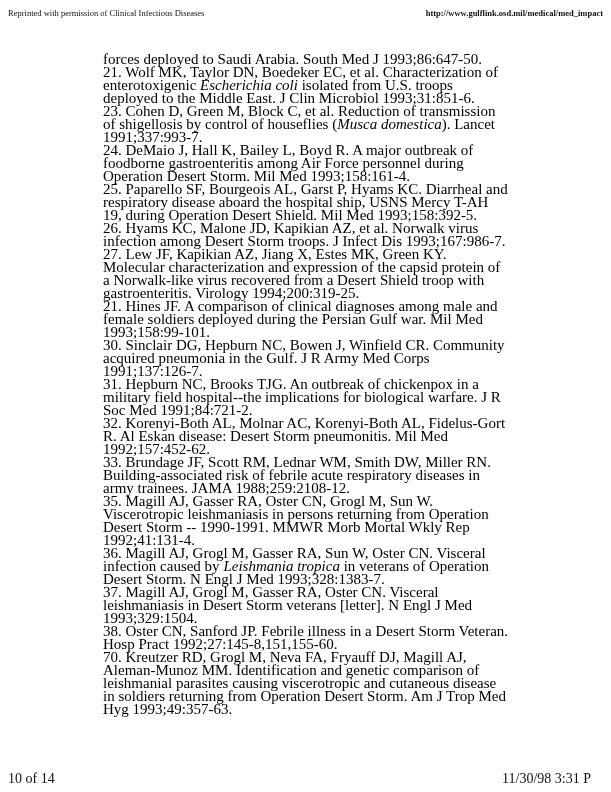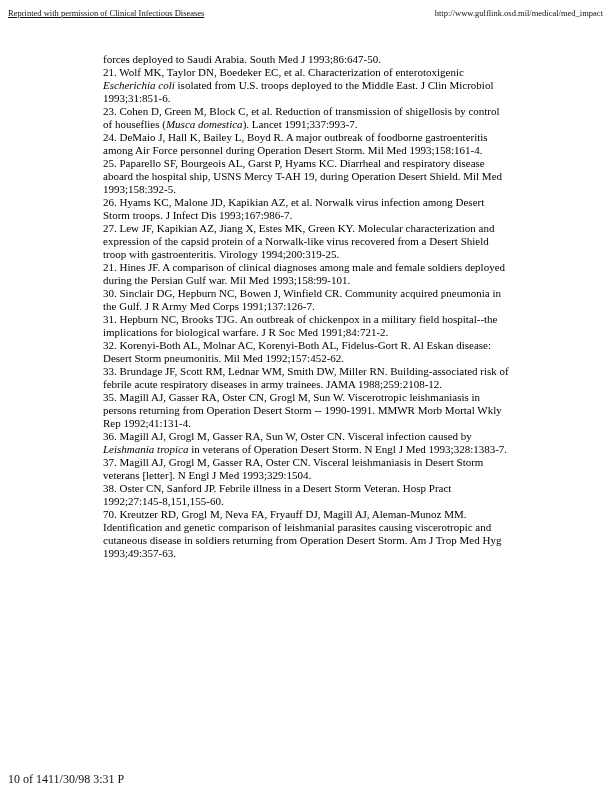--- a/index.html
+++ b/index.html
@@ -20,43 +20,44 @@
     position: absolute;
     top: 8px;
     left: 8px;
     right: 8px;
     display: flex;
     justify-content: space-between;
     font-size: 8.5px;
     line-height: 10px;
     color: #111111;
   }
-  .header .hdr-left { font-weight: 400; text-decoration: underline; }
-  .header .hdr-right { font-weight: 400; }
+  .header .hdr-left { font-weight: 400; }
+  .header .hdr-right { font-weight: 700; }
   .body-block {
     position: absolute;
     top: 53px;
     left: 103px;
     width: 407px;
-    font-size: 11px;
+    font-size: 15px;
     line-height: 13px;
     text-align: left;
   }
   .ref {
     margin: 0;
     padding: 0;
   }
   .italic { font-style: italic; }
   .footer {
     position: absolute;
     bottom: 8px;
     left: 8px;
-    right: 4px;
+    right: 20px;
     display: flex;
-    font-size: 12px;
+    justify-content: space-between;
+    font-size: 14px;
     line-height: 10px;
     color: #111111;
   }
 </style>
 </head>
 <body>
 
 <div class="page">
 
   <div class="header">

